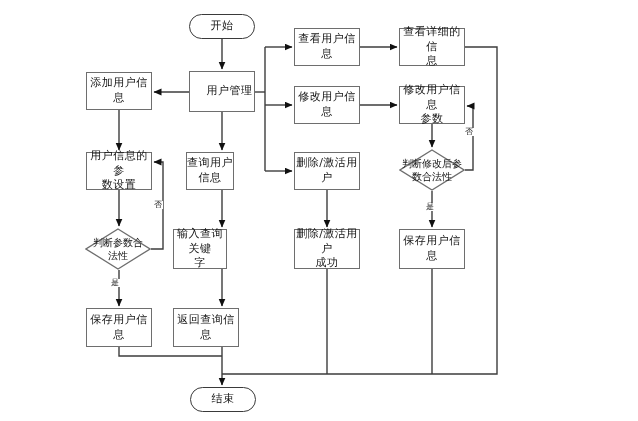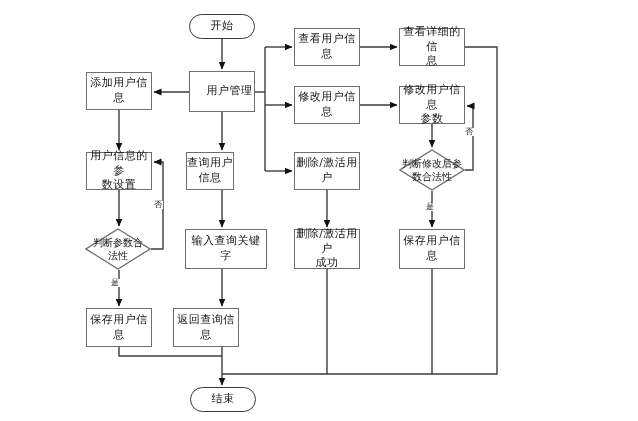--- a/index.html
+++ b/index.html
@@ -108,21 +108,21 @@
   </div>
 
   <div class="node diamond" style="left:85px;top:228px;width:66px;height:42px;">
     <svg viewBox="0 0 66 42">
       <polygon points="33,1 65,21 33,41 1,21" fill="#ffffff" stroke="#6e6e6e" stroke-width="1.3"></polygon>
     </svg>
     <span class="lbl">判断参数合
 法性</span>
   </div>
 
-  <div class="node process" style="left:185px;top:229px;width:82px;height:40px;">
+  <div class="node process" style="left:173px;top:229px;width:54px;height:40px;">
     <span>输入查询关键
 字</span>
   </div>
 
   <div class="node process" style="left:294px;top:229px;width:66px;height:40px;">
     <span>删除/激活用户
 成功</span>
   </div>
 
   <div class="node diamond" style="left:399px;top:149px;width:66px;height:42px;">

